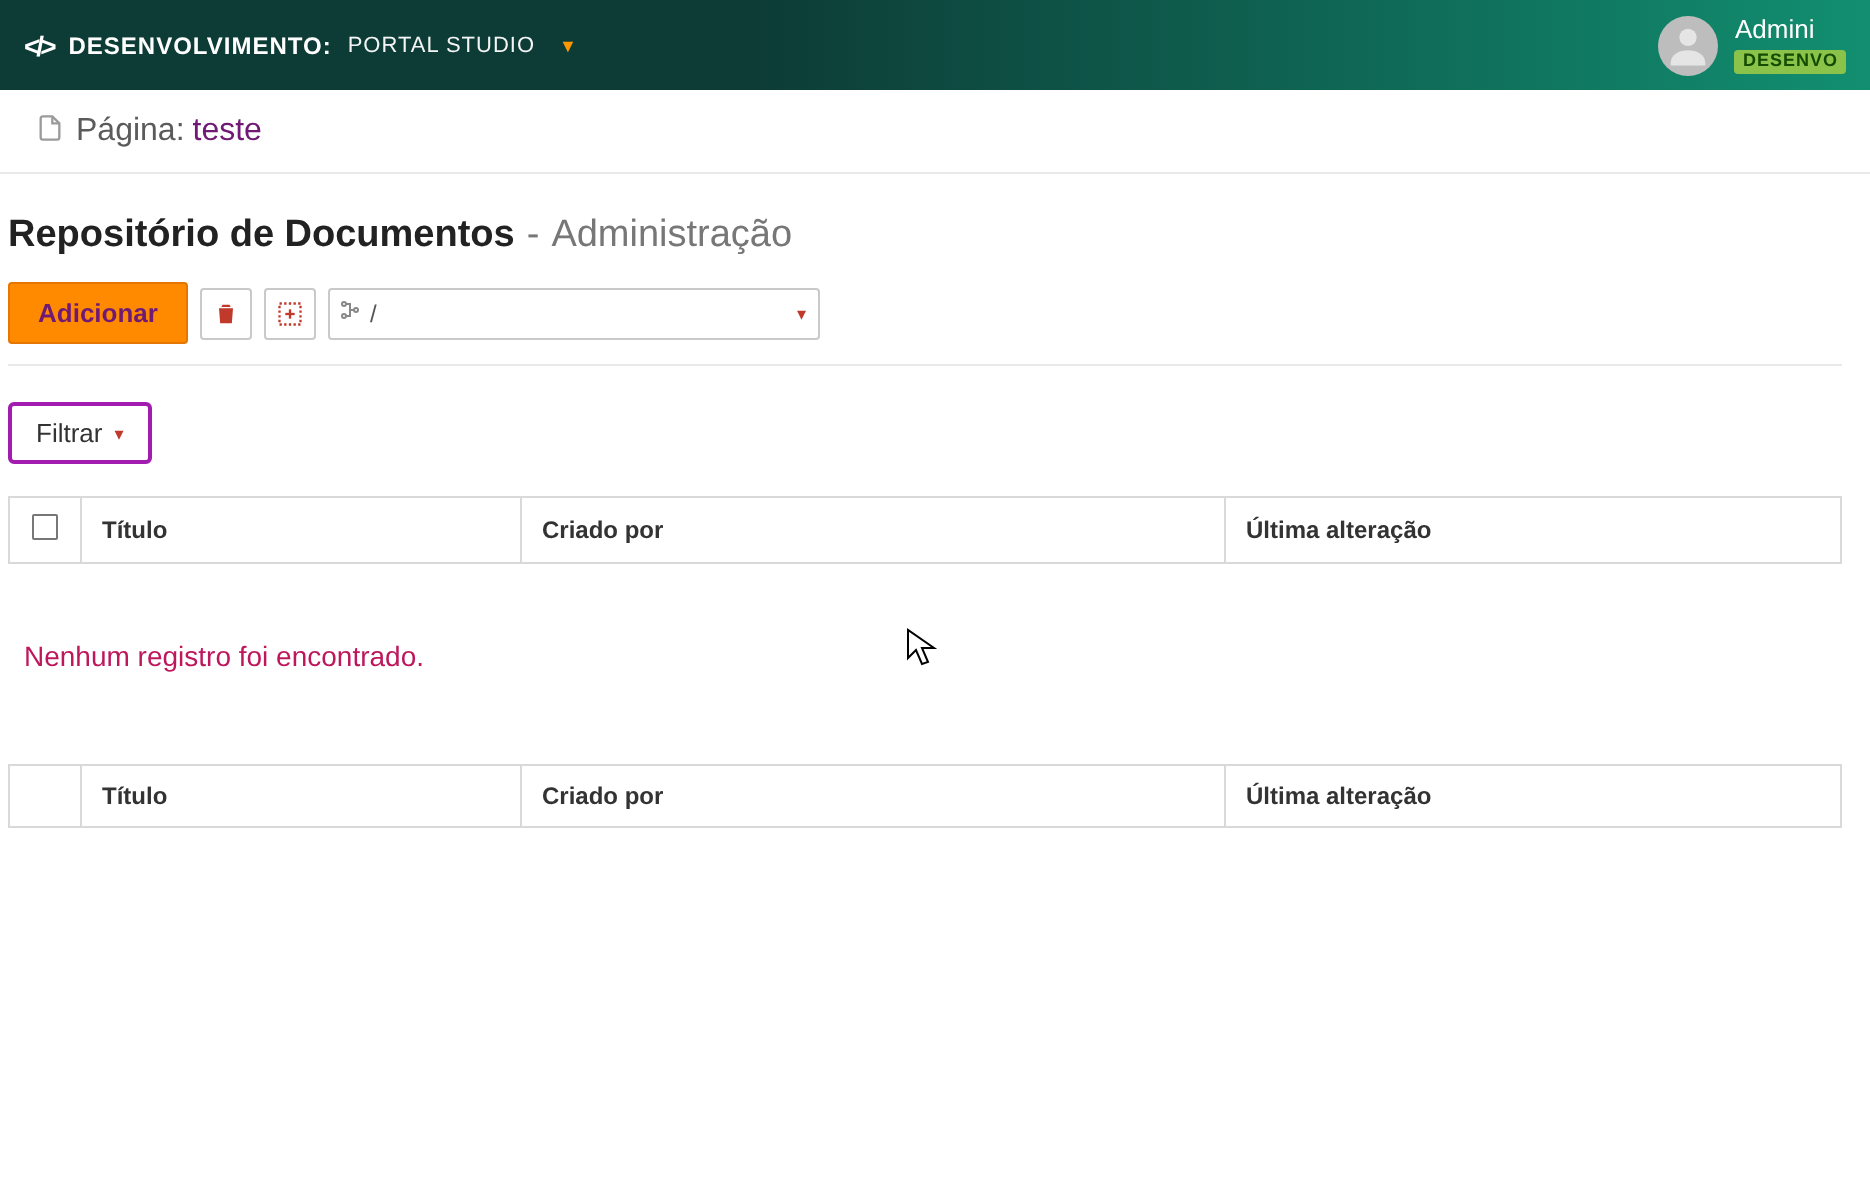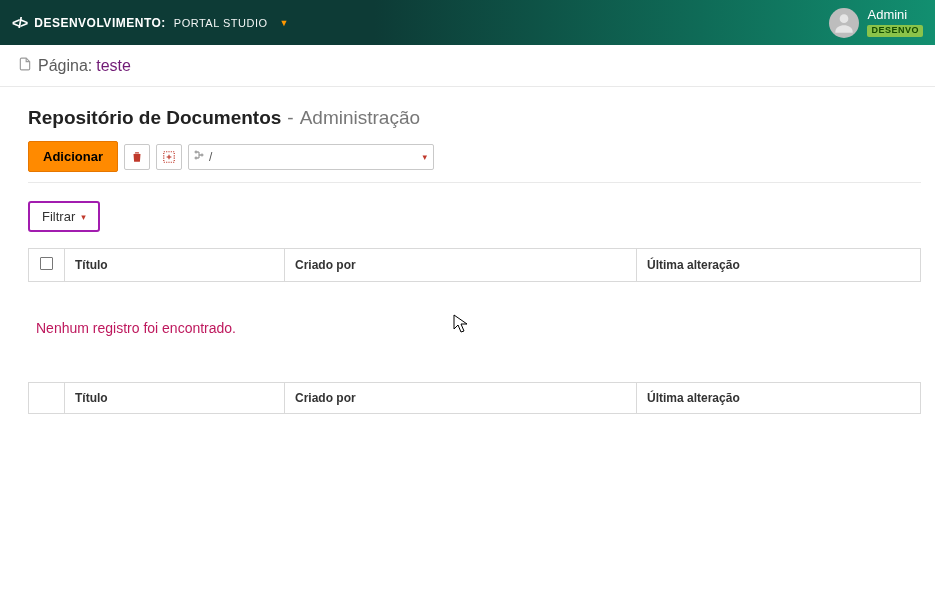--- a/index.html
+++ b/index.html
@@ -17,28 +17,28 @@
     .avatar svg { width:26px; height:26px; fill:#e5e5e5; }
     .user-text { display:flex; flex-direction:column; line-height:1.1;justify-content:space-between; }
     .user-name { color:#fff; font-size:13px; }
     .user-env { background:#8bc34a; color:#134b00; font-size:9px; font-weight:700; padding:1px 4px; border-radius:2px; margin-top:2px; letter-spacing:.5px; }
 
     
     .page-bar { height:42px; border-bottom:1px solid #e9e9e9; display:flex; align-items:center; padding:0 18px; color:#5b5b5b; font-size:16px; }
     .page-bar .page-icon { margin-right:6px; color:#9b9b9b; font-size:14px; }
     .page-bar .page-name { color:#701a75; }
 
-    .content { padding:14px 14px 0 28px; }
+    .content { padding:14px 14px 0 4px; }
 
     .title-row { display:flex; align-items:baseline; gap:6px; font-size:19px; margin:6px 0 12px 0; }
     .title-main { font-weight:600; color:#222; }
     .title-sub { color:#777; font-weight:400; }
 
     .toolbar { display:flex; align-items:center; gap:6px; padding-bottom:10px; border-bottom:1px solid #e9e9e9; }
-    .btn-primary { background:#ff8a00; color:#000000; border:1px solid #e67600; padding:7px 14px; border-radius:2px; font-weight:600; font-size:13px; cursor:pointer; }
+    .btn-primary { background:#ff8a00; color:#701a75; border:1px solid #e67600; padding:7px 14px; border-radius:2px; font-weight:600; font-size:13px; cursor:pointer; }
     .tool-btn { width:26px; height:26px; border:1px solid #c9c9c9; border-radius:2px; background:#fff; display:flex; align-items:center; justify-content:center; cursor:pointer; }
     .tool-btn svg { width:14px; height:14px; }
     .select-box { height:26px; min-width:246px; border:1px solid #c9c9c9; border-radius:2px; background:#fff; display:flex; align-items:center; justify-content:space-between; padding:0 6px 0 4px; cursor:pointer; font-size:12px; color:#555; }
     .select-box .sel-left { display:flex; align-items:center; gap:4px; }
     .select-box .caret { color:#c0392b; font-size:9px; }
 
     .filter-row { margin-top:18px; }
     .filter-btn { border:2px solid #a21caf; background:#fff; padding:6px 12px; border-radius:3px; font-size:13px; cursor:pointer; display:inline-flex; align-items:center; gap:6px; color:#333; }
     .filter-btn .caret { color:#c0392b; font-size:9px; }
 

